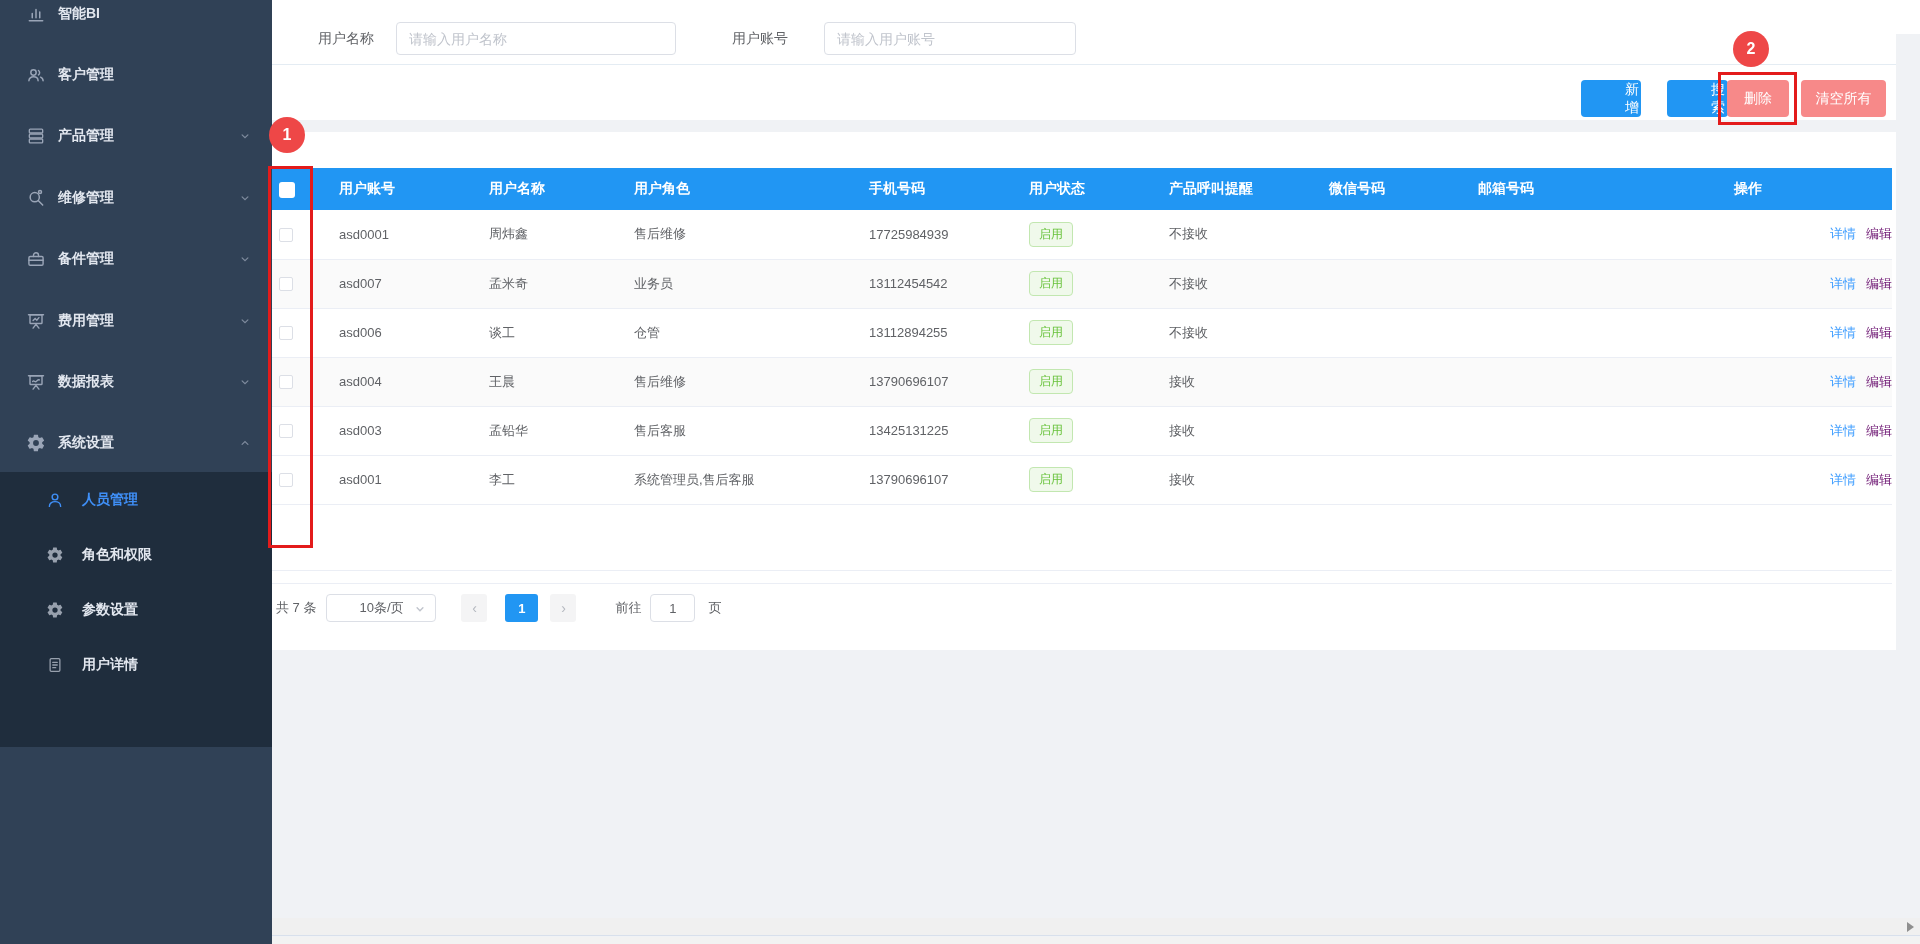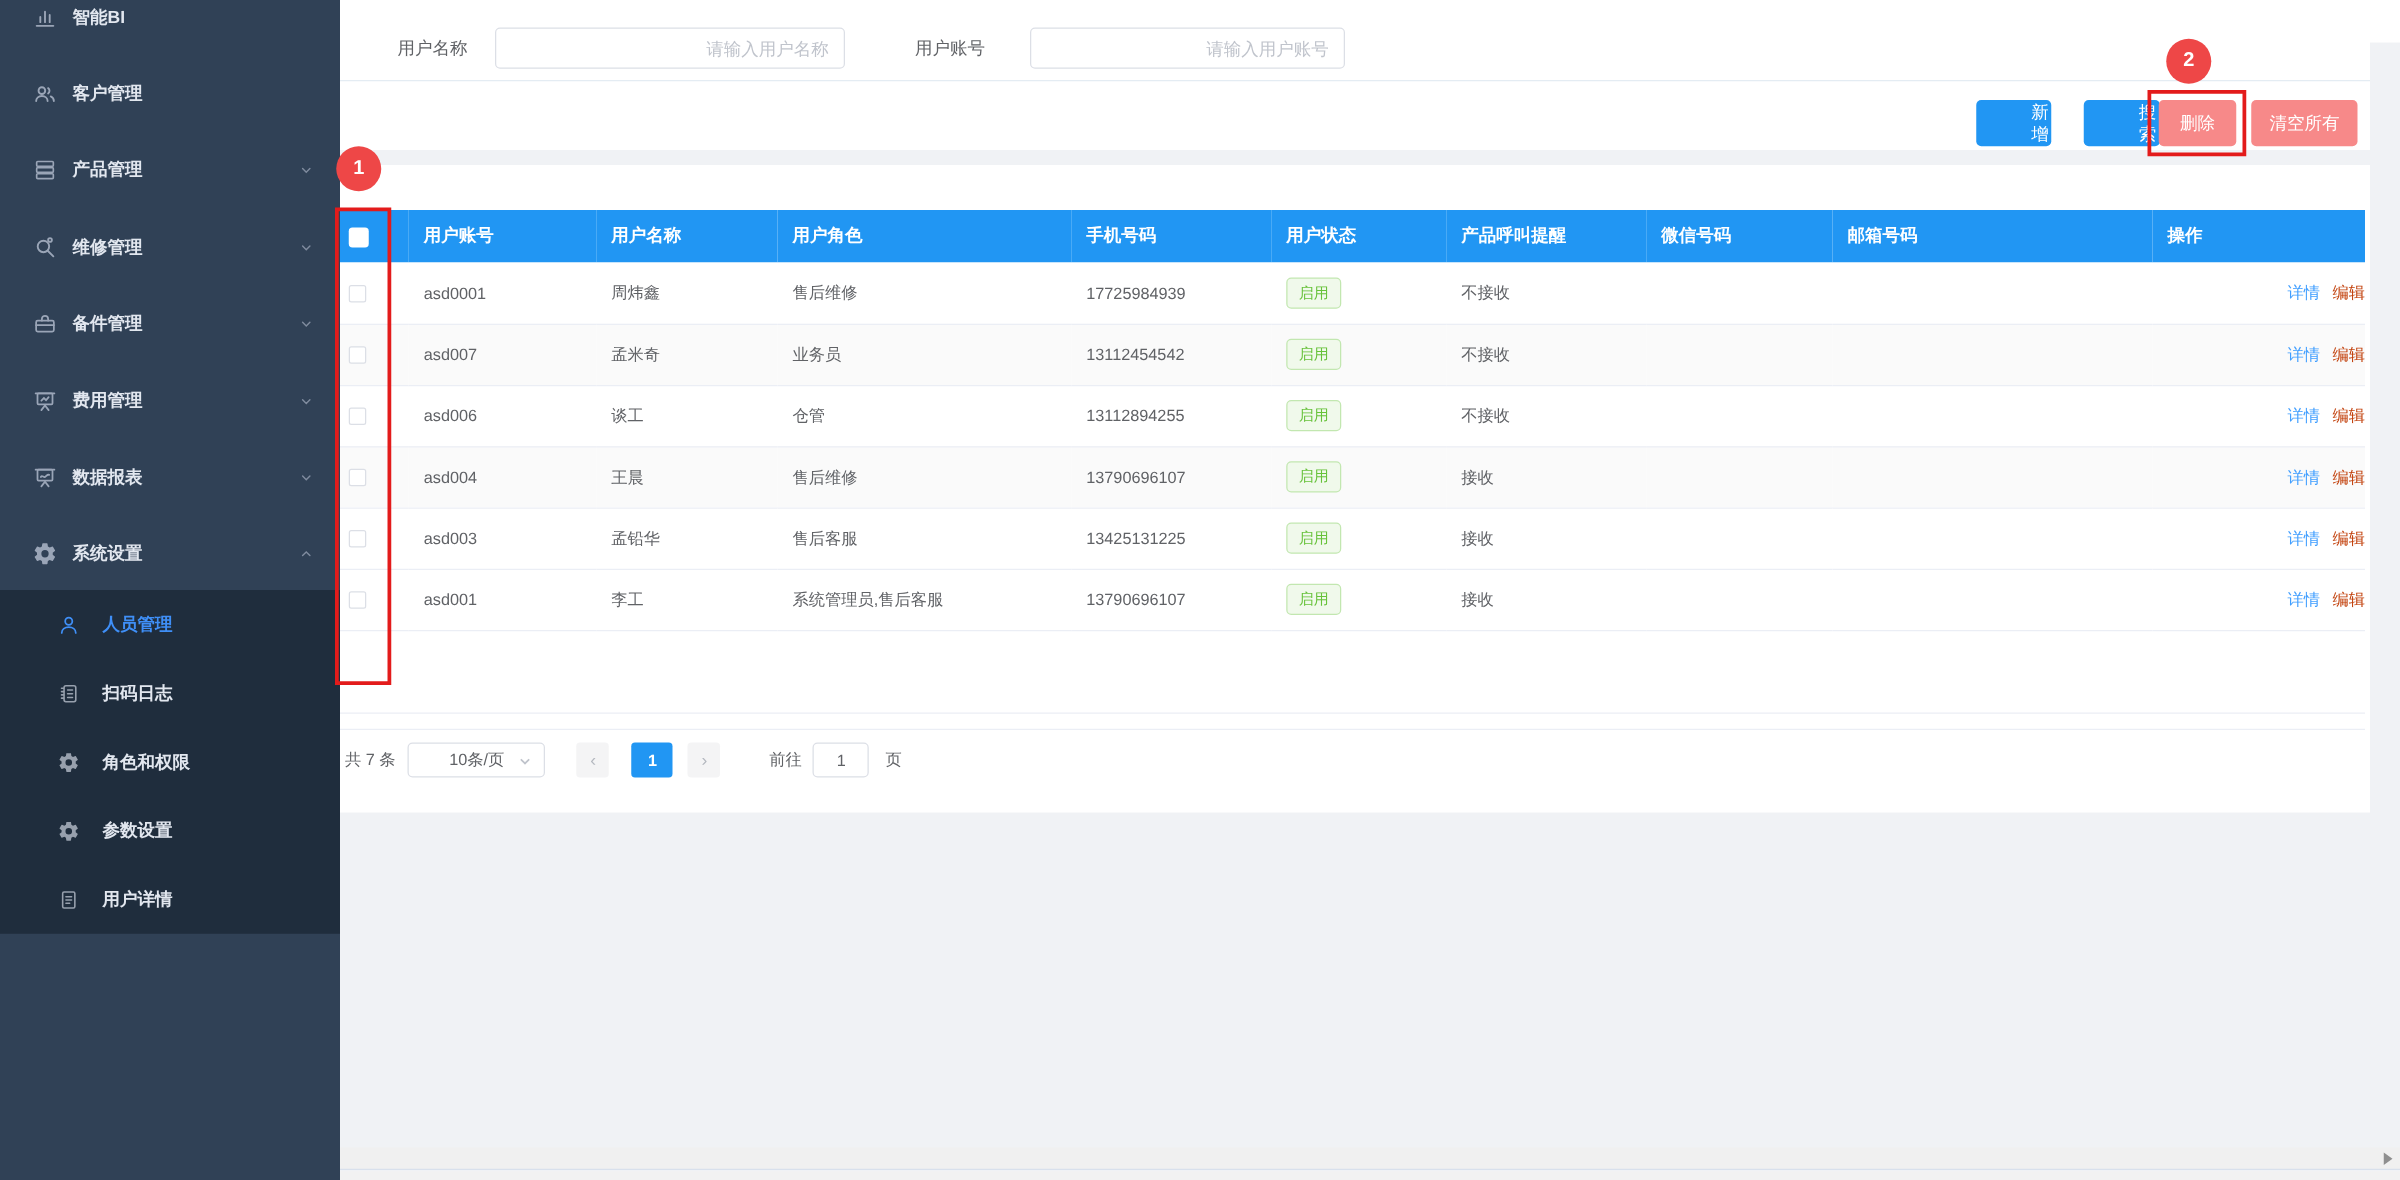--- a/index.html
+++ b/index.html
@@ -17,39 +17,39 @@
   .submenu-item { display:flex; align-items:center; height:55px; padding-left:46px; color:#e2e7ef; font-size:14px; font-weight:bold; cursor:pointer; }
   .submenu-item .mi-icon { width:18px; height:18px; margin-right:18px; color:#97a0ad; flex:none; }
   .submenu-item.active { color:#3f8ff7; }
   .submenu-item.active .mi-icon { color:#3f8ff7; }
   .mi-icon svg { width:100%; height:100%; display:block; }
   .chev svg { width:100%; height:100%; display:block; }
 
   
   .panel-top { position:absolute; left:253px; top:0; width:1643px; height:120px; background:#fff; }
   .form-label { position:absolute; top:22px; height:33px; line-height:33px; font-size:14px; color:#606266; }
-  .form-input { position:absolute; top:22px; height:33px; border:1px solid #dcdfe6; border-radius:4px; padding:0 12px; font-size:14px; color:#606266; font-family:"Liberation Sans", sans-serif; outline:none; background:#fff;text-align:right; }
+  .form-input { position:absolute; top:22px; height:33px; border:1px solid #dcdfe6; border-radius:4px; padding:0 12px; font-size:14px; color:#606266; font-family:"Liberation Sans", sans-serif; outline:none; background:#fff; }
   .form-input::placeholder { color:#c0c4cc; }
   .panel-divider { position:absolute; left:0; top:64px; width:100%; height:1px; background:#e4ecf3; }
   .btn { position:absolute; top:80px; height:37px; border:none; border-radius:4px; font-size:14px; color:#fff; font-family:"Liberation Sans", sans-serif; cursor:pointer; padding:0 14px; }
   .btn-blue { background:#2196f3;padding-left:44px; }
   .btn-pink { background:#f78989; }
 
   
   .card { position:absolute; left:253px; top:132px; width:1643px; height:518px; background:#fff; }
   table.grid { position:absolute; left:14px; top:36px; width:1625px; border-collapse:collapse; table-layout:fixed; }
   table.grid th { background:#2196f3; color:#fff; font-size:14px; font-weight:bold; text-align:left; height:42px; padding:0 0 0 12px; }
   table.grid td { height:49px; font-size:13px; color:#606266; padding:0 0 0 12px; border-bottom:1px solid #ebeef5; background:#fff; }
   table.grid tr.striped td { background:#fafafa; }
   th.op, td.op { text-align:right; padding-right:12px; }
   .cb-h { display:inline-block; width:16px; height:16px; background:#fff; border-radius:3px; vertical-align:middle; }
   .cb { display:inline-block; width:14px; height:14px; background:#fff; border:1px solid #dcdfe6; border-radius:2px; vertical-align:middle; cursor:pointer; }
   .tag-green { display:inline-block; padding:3px 9px; font-size:12px; color:#67c23a; background:#f0f9eb; border:1px solid #c2e7b0; border-radius:4px; }
   .lnk { font-size:13px; color:#409eff; text-decoration:none; cursor:pointer; }
-  .lnk.lite { color:#c2410c; margin-left:10px; }
+  .lnk.lite { color:#701a75; margin-left:10px; }
   .hr-line { position:absolute; left:14px; width:1625px; height:1px; background:#ebeef5; }
 
   
   .pager { position:absolute; left:23px; top:462px; display:flex; align-items:center; font-size:13px; color:#606266; }
   .pg-total { margin-right:10px; }
   .pg-select { position:relative; width:110px; height:28px; border:1px solid #dcdfe6; border-radius:4px; margin-right:25px; display:flex; align-items:center; justify-content:center; color:#606266; cursor:pointer; background:#fff; }
   .pg-select .sel-chev { position:absolute; right:8px; top:7px; width:14px; height:14px; color:#c0c4cc; }
   .pg-btn { width:26px; height:28px; background:#f4f4f5; border-radius:3px; display:flex; align-items:center; justify-content:center; color:#b4b8bf; cursor:pointer; font-size:14px; }
   .pg-prev { margin-right:18px; }
   .pg-next { margin-right:39px; }
@@ -198,30 +198,20 @@
 
     <div class="submenu">
       <div class="submenu-item active">
         <span class="mi-icon">
           <svg viewBox="0 0 24 24" fill="none" stroke="currentColor" stroke-width="1.9" stroke-linecap="round">
               <circle cx="12" cy="8" r="3.8"></circle>
               <path d="M4.5 20.5c0-4 3.4-6.3 7.5-6.3s7.5 2.3 7.5 6.3"></path>
             </svg>
         </span>
         <span>人员管理</span>
-      </div>
-      <div class="submenu-item">
-        <span class="mi-icon">
-          <svg viewBox="0 0 24 24" fill="none" stroke="currentColor" stroke-width="1.7" stroke-linecap="round">
-              <rect x="7" y="3.5" width="12.5" height="17" rx="2"></rect>
-              <path d="M10.8 8h5.2M10.8 12h5.2M10.8 16h5.2"></path>
-              <path d="M4.3 6.2h2.2M4.3 9.7h2.2M4.3 13.2h2.2M4.3 16.7h2.2"></path>
-            </svg>
-        </span>
-        <span>扫码日志</span>
       </div>
       <div class="submenu-item">
         <span class="mi-icon">
           <svg viewBox="0 0 24 24">
               <path fill="currentColor" fill-rule="evenodd" d="M19.4 13c.04-.33.06-.66.06-1s-.02-.67-.06-1l2.1-1.65a.5.5 0 00.12-.64l-2-3.46a.5.5 0 00-.6-.22l-2.49 1a7.3 7.3 0 00-1.73-1l-.38-2.65A.5.5 0 0013.9 2h-4a.5.5 0 00-.5.42l-.38 2.65c-.63.26-1.2.6-1.73 1l-2.49-1a.5.5 0 00-.6.22l-2 3.46a.5.5 0 00.12.64L4.4 11c-.04.33-.06.66-.06 1s.02.67.06 1l-2.1 1.65a.5.5 0 00-.12.64l2 3.46c.13.22.39.31.6.22l2.49-1c.53.4 1.1.74 1.73 1l.38 2.65a.5.5 0 00.5.42h4a.5.5 0 00.5-.42l.38-2.65a7.3 7.3 0 001.73-1l2.49 1c.21.09.47 0 .6-.22l2-3.46a.5.5 0 00-.12-.64L19.4 13zM12 15.5a3.5 3.5 0 110-7 3.5 3.5 0 010 7z"></path>
             </svg>
         </span>
         <span>角色和权限</span>
       </div>
       <div class="submenu-item">

